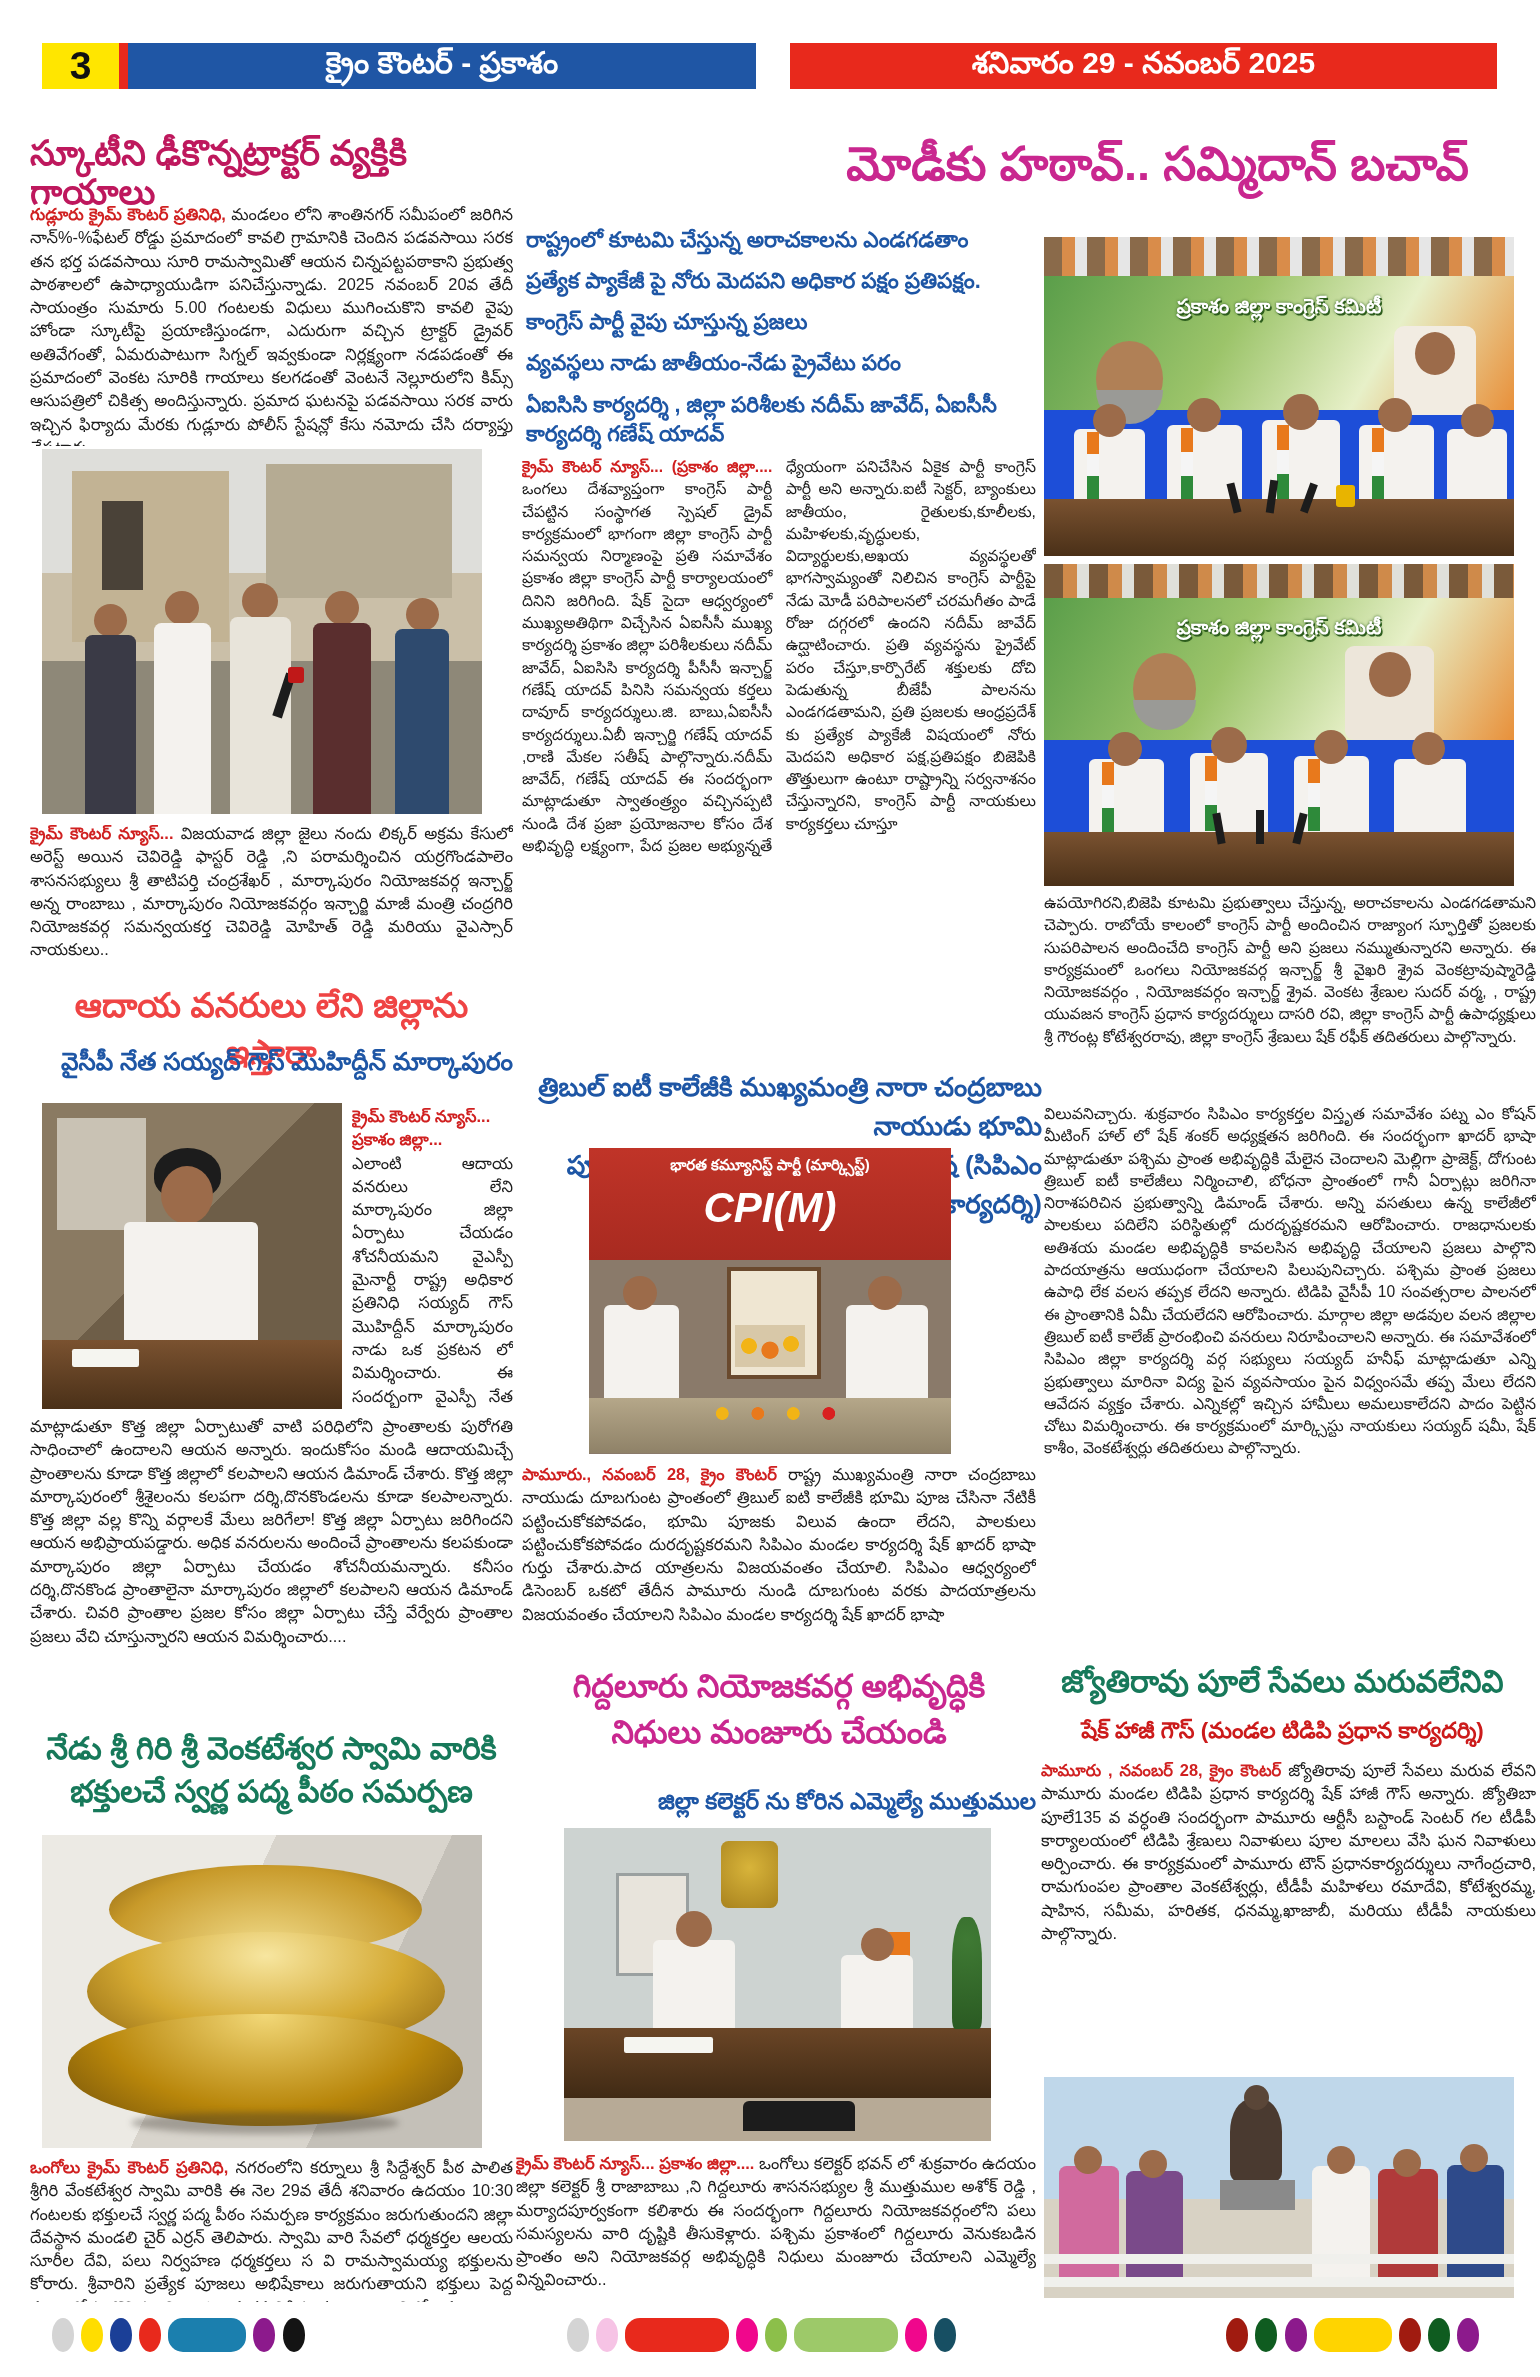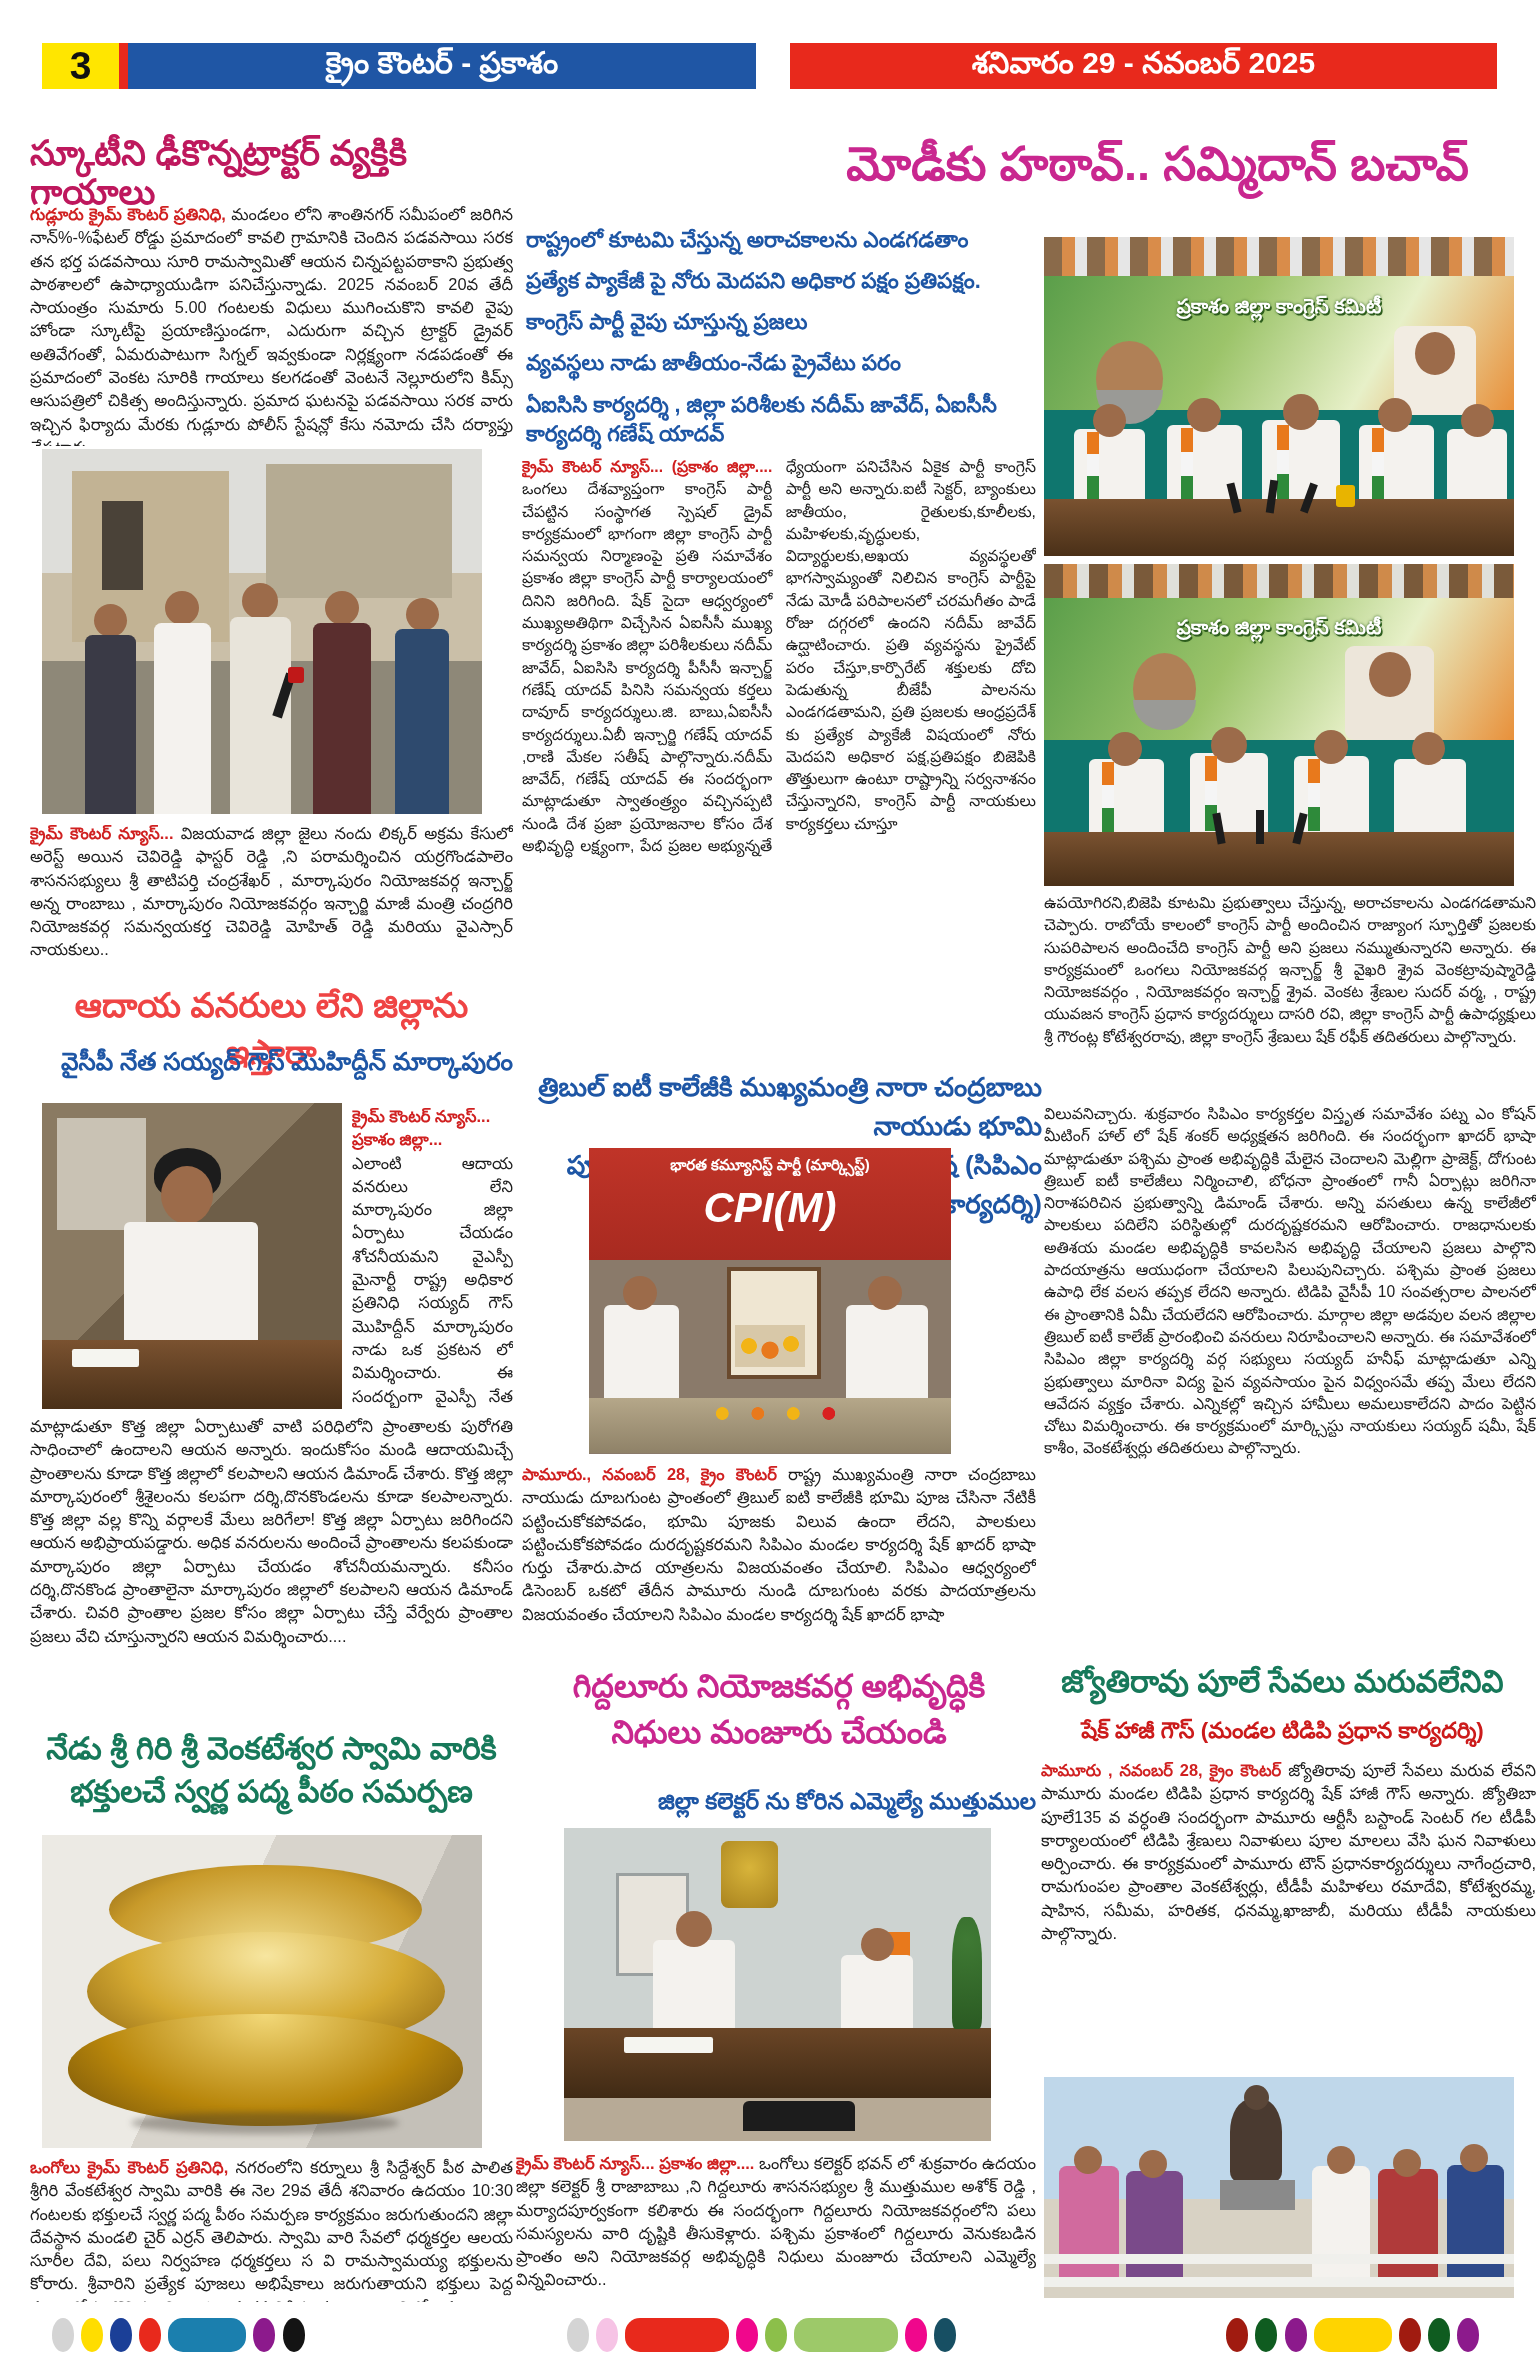--- a/index.html
+++ b/index.html
@@ -19,21 +19,21 @@
   .headline-magenta{color:#c9278f;font-weight:bold;font-size:32px;text-align:center;line-height:1.45;}
   .headline-blue{color:#1e56a5;font-weight:bold;font-size:26px;text-align:right;line-height:1.5;}
   .subhead-blue{color:#1e56a5;font-weight:bold;font-size:23px;text-align:right;}
   .subhead-red{color:#cc1b1b;font-weight:bold;font-size:22.4px;text-align:center;}
   .subheads p{color:#1e56a5;font-weight:bold;font-size:21.6px;margin:0 0 12px 0;line-height:1.35;}
   .body-text{color:#1c1c1c;font-size:16.4px;line-height:1.42;text-align:justify;}
   .body-sm{font-size:15.7px;}
   .dateline{color:#d02020;font-weight:bold;}
   .two-col{column-count:2;column-gap:13.4px;}
   
-  .photo{position:absolute;overflow:hidden;background:#0f766e;}
+  .photo{position:absolute;overflow:hidden;background:#1d4ed8;}
   .ph{position:absolute;}
   .banner-green{background:linear-gradient(120deg,#5a9e4a 0%,#9cc46a 40%,#e7f0c8 70%,#e8903a 100%);}
   .banner-text{color:#ffffff;font-weight:bold;font-size:20px;text-align:center;text-shadow:0 0 3px #2e5e1e,1.5px 1.5px 0 #2e5e1e;white-space:nowrap;}
   .cpim-text{color:#fff;font-weight:bold;text-align:center;}
   .head{border-radius:50%;background:#9c6b4a;}
   .shirt{background:#f4f2ee;border-radius:6px 6px 0 0;}
   .sash{background:linear-gradient(#e8791c 33%,#f5f5f5 33% 66%,#2e8a3a 66%);}
   .mic{background:#1c1c1c;}
   .table-brown{background:linear-gradient(#7a5230,#4a3018);}
   

